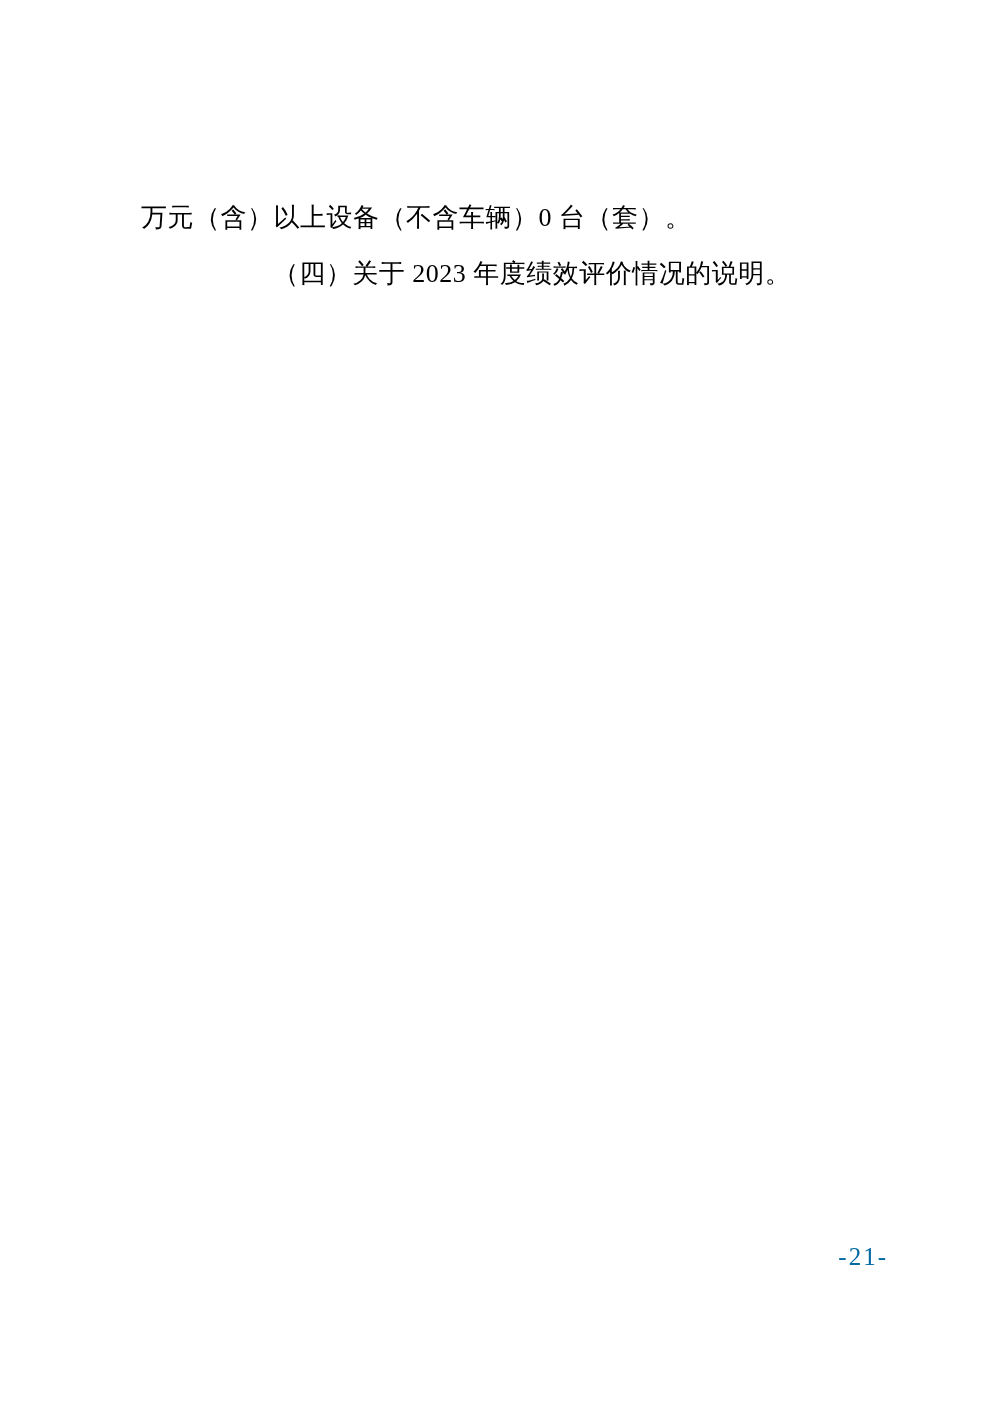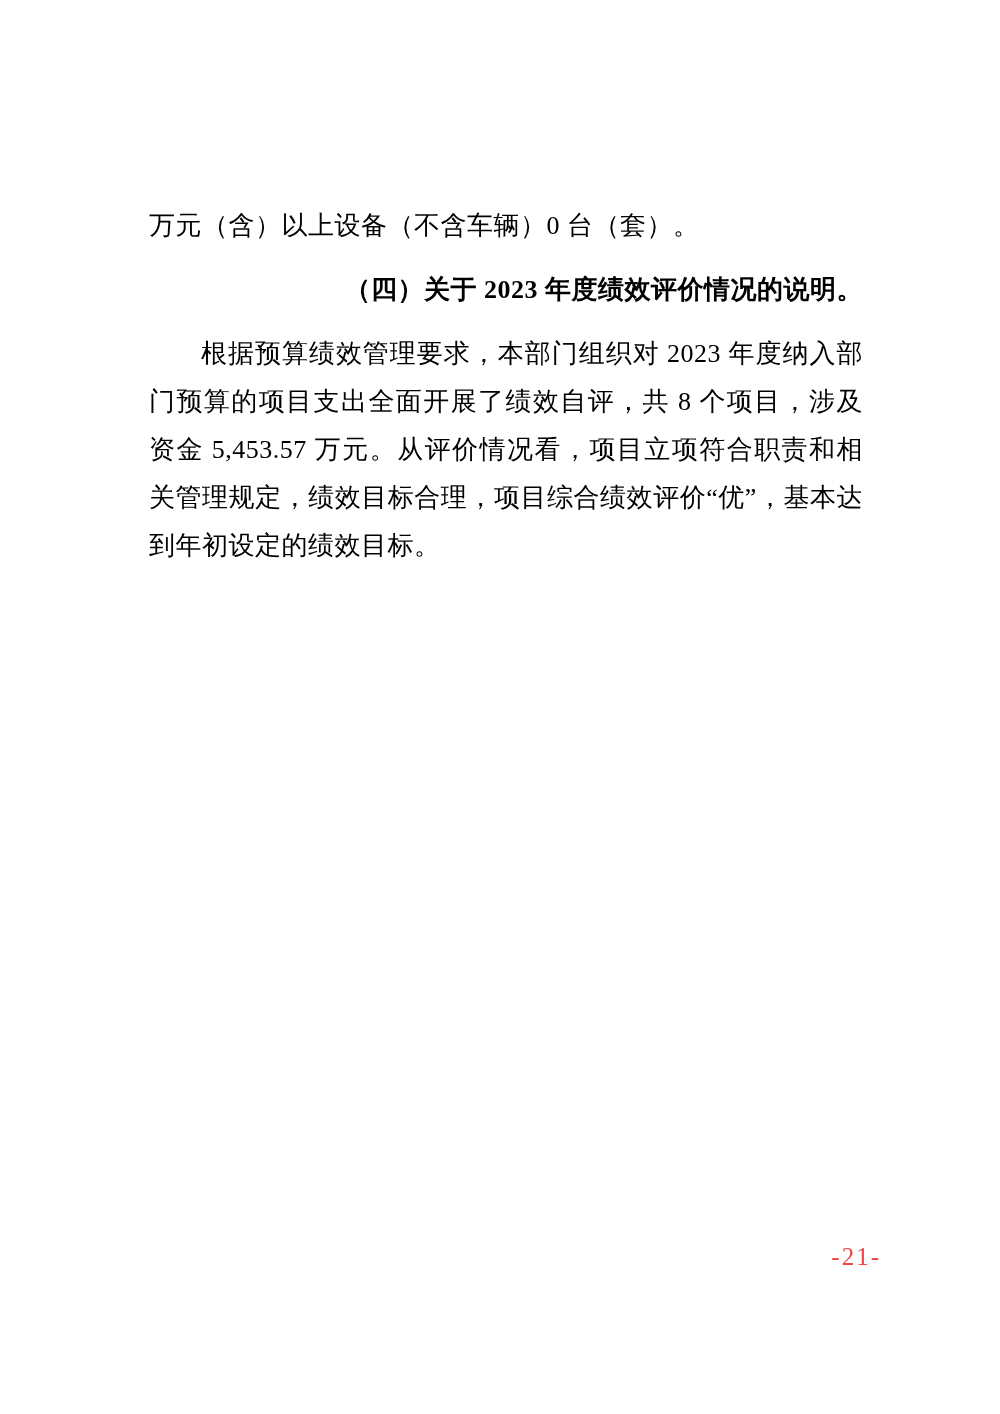--- a/index.html
+++ b/index.html
@@ -16,48 +16,47 @@
     font-family: "Liberation Serif", "DejaVu Serif", serif;
     overflow: hidden;
   }
   .content {
     position: absolute;
     left: 133px;
     top: 186px;
     width: 746px;
   }
   .content p {
-    margin: 16px;
+    margin: 8px;
     padding: 0;
     font-size: 26px;
     line-height: 48px;
     letter-spacing: 0.5px;
     text-align: justify;
     word-break: break-all;
   }
   p.indent {
     text-indent: 2em;
   }
   p.heading {
-    font-weight: bold;
+    font-weight: normal;
     text-indent: 2em;
-    text-align: right;
+    text-align: center;
   }
   .page-number {
     position: absolute;
     top: 1243px;
-    right: 119px;
+    right: 112px;
     font-size: 25px;
     letter-spacing: 2px;
-    color: #ef4444;
+    color: #0369a1;
   }
 </style>
 </head>
 <body>
 
 <div class="page">
   <div class="content">
     <p>万元（含）以上设备（不含车辆）0 台（套）。</p>
     <p class="heading">（四）关于 2023 年度绩效评价情况的说明。</p>
-    <p class="indent">根据预算绩效管理要求，本部门组织对 2023 年度纳入部门预算的项目支出全面开展了绩效自评，共 8 个项目，涉及资金 5,453.57 万元。从评价情况看，项目立项符合职责和相关管理规定，绩效目标合理，项目综合绩效评价“优”，基本达到年初设定的绩效目标。</p>
   </div>
   <div class="page-number">-21-</div>
 </div>
 
 </body></html>

